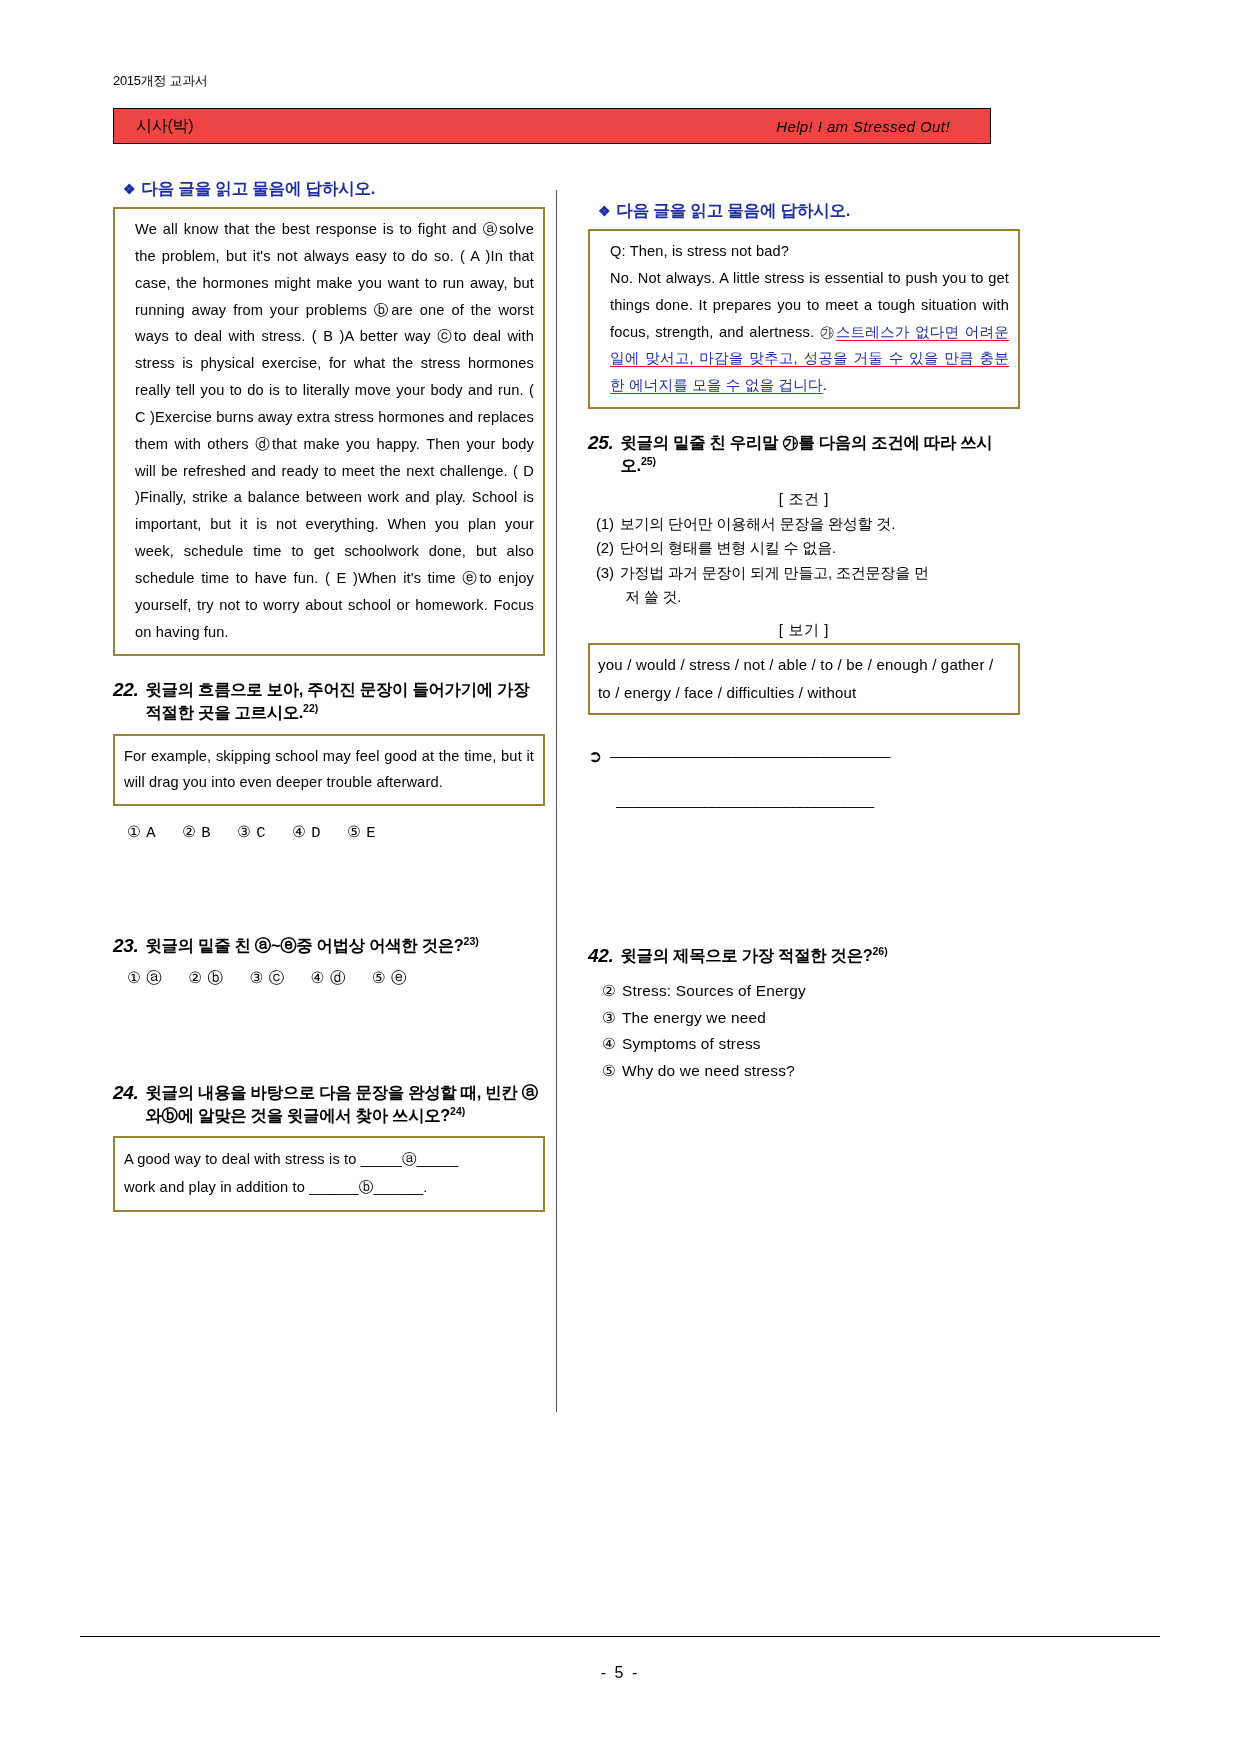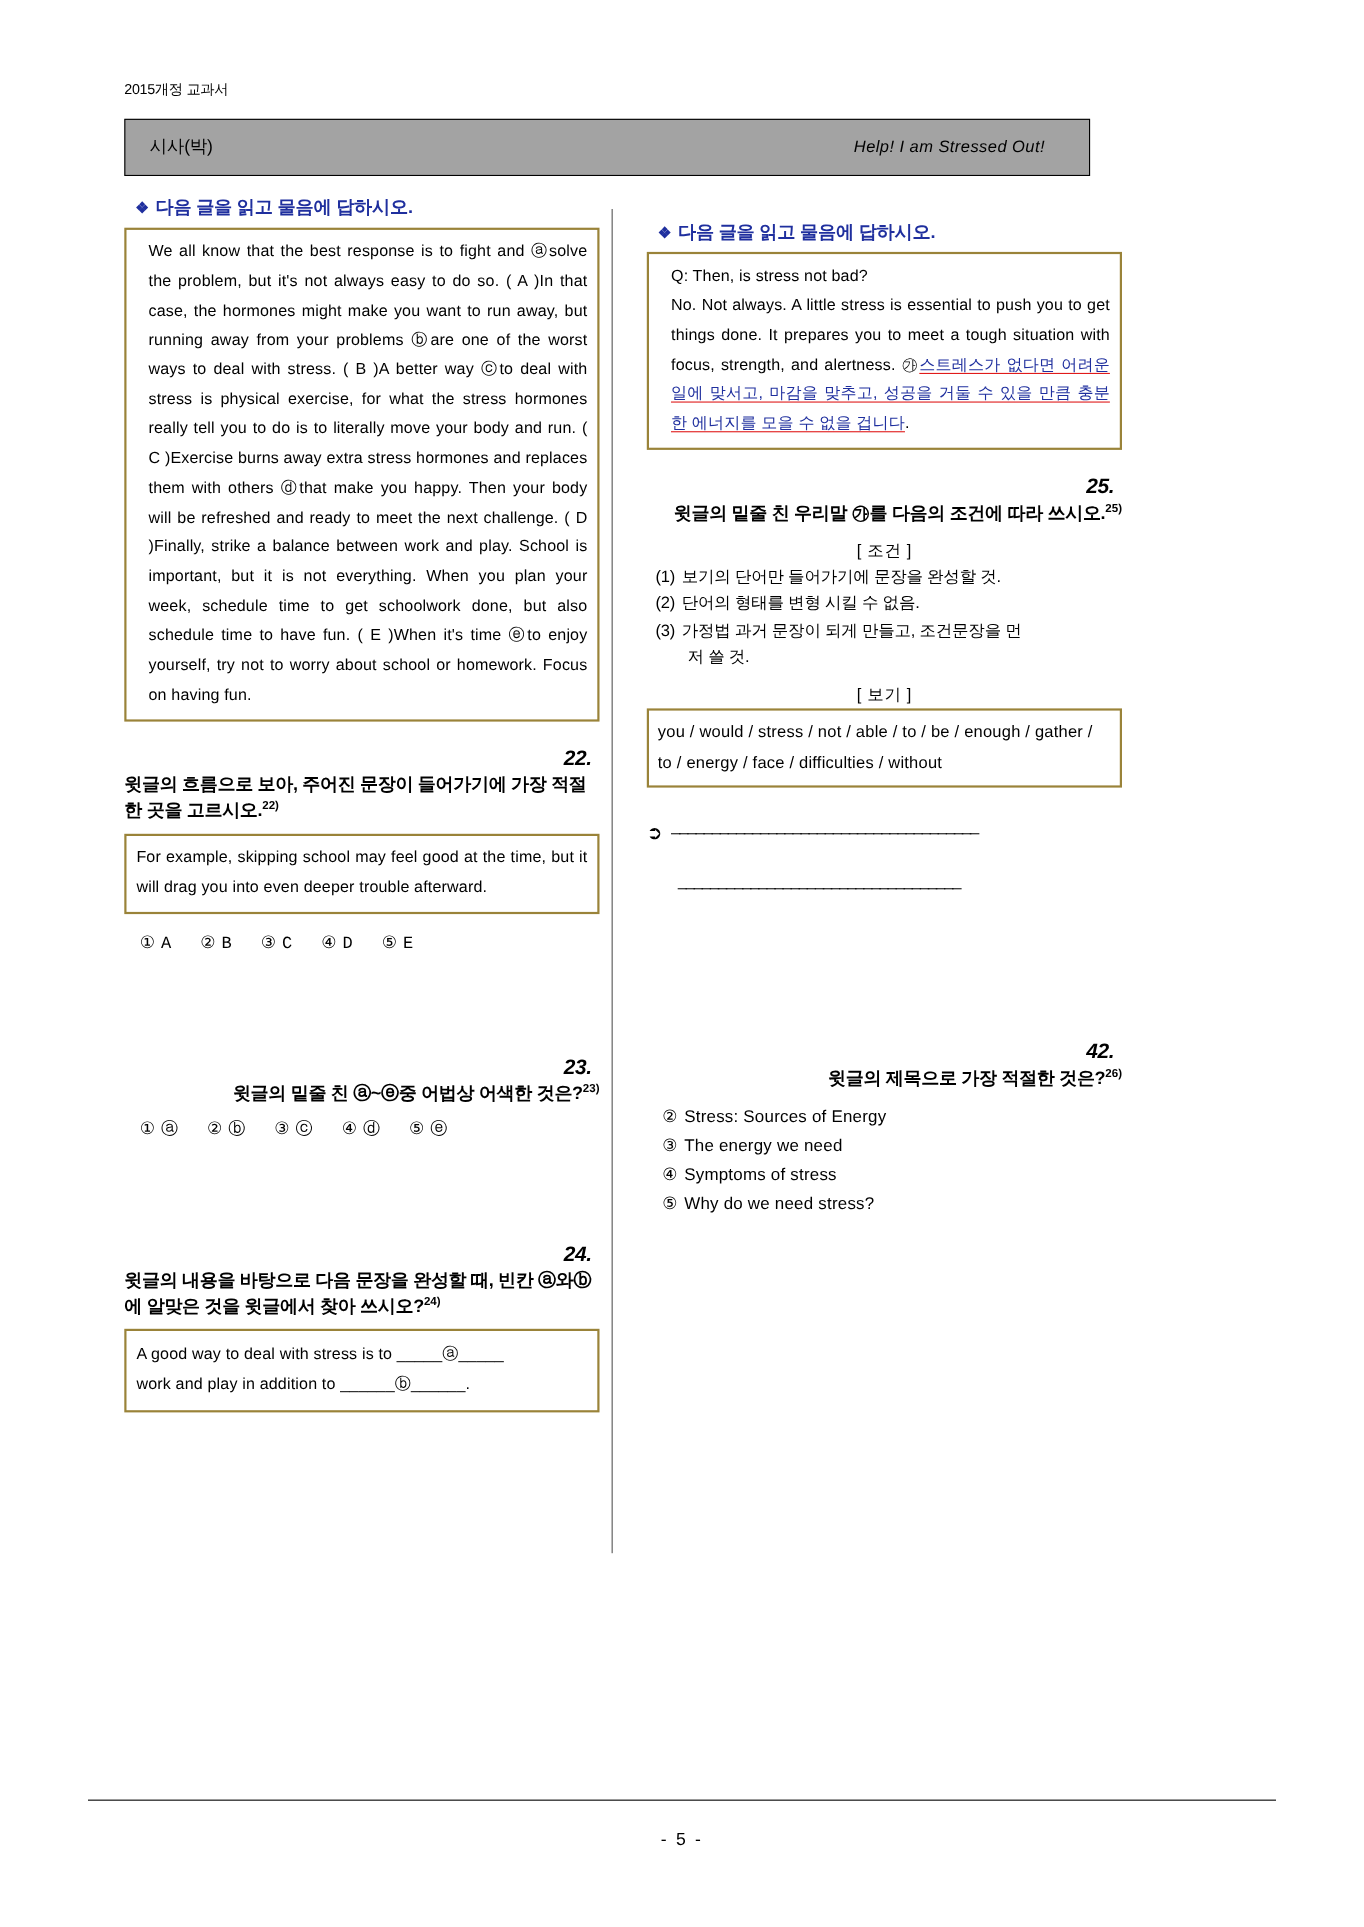--- a/index.html
+++ b/index.html
@@ -30,22 +30,22 @@
     letter-spacing: -0.3px;
     color: #000;
   }
 
   
   .banner {
     position: absolute;
     left: 113px;
     top: 108px;
     width: 878px;
-    height: 52px;
-    background: #a3a3a3;
+    height: 36px;
+    background: #ef4444;
     border: 1.5px solid #000;
     box-sizing: border-box;
   }
   .banner-left {
     position: absolute;
     left: 22px;
     top: 50%;
     transform: translateY(-50%);
     font-size: 16px;
     letter-spacing: -0.3px;
@@ -130,22 +130,21 @@
   
   .q {
     margin-top: 22px;
   }
   .q-title {
     font-weight: bold;
     font-size: 16.4px;
     letter-spacing: -0.3px;
     line-height: 1.42;
     display: flex;
-    align-items: flex-end;
-    flex-direction: column;
+    align-items: flex-start;
   }
   .q-num {
     font-style: italic;
     font-weight: bold;
     font-size: 19px;
     margin-right: 7px;
     flex: 0 0 auto;
     line-height: 1.28;
   }
   .q-text { flex: 1 1 auto; }
@@ -327,21 +326,21 @@
       <div class="q-title">
         <span class="q-num">25.</span>
         <span class="q-text"><span>윗글의 밑줄 친 우리말 ㉮를 다음의 조건에 따라 쓰시오.</span><span class="sup">25)</span></span>
       </div>
 
       <div class="center-tag">[ 조건 ]</div>
 
       <div class="cond-list">
         <div class="row">
           <span class="n">(1)</span>
-          <span class="t">보기의 단어만 들어가기에 문장을 완성할 것.</span>
+          <span class="t">보기의 단어만 이용해서 문장을 완성할 것.</span>
         </div>
         <div class="row">
           <span class="n">(2)</span>
           <span class="t">단어의 형태를 변형 시킬 수 없음.</span>
         </div>
         <div class="row">
           <span class="n">(3)</span>
           <span class="t">가정법 과거 문장이 되게 만들고, 조건문장을 먼</span>
         </div>
         <div class="cond-cont">저 쓸 것.</div>

